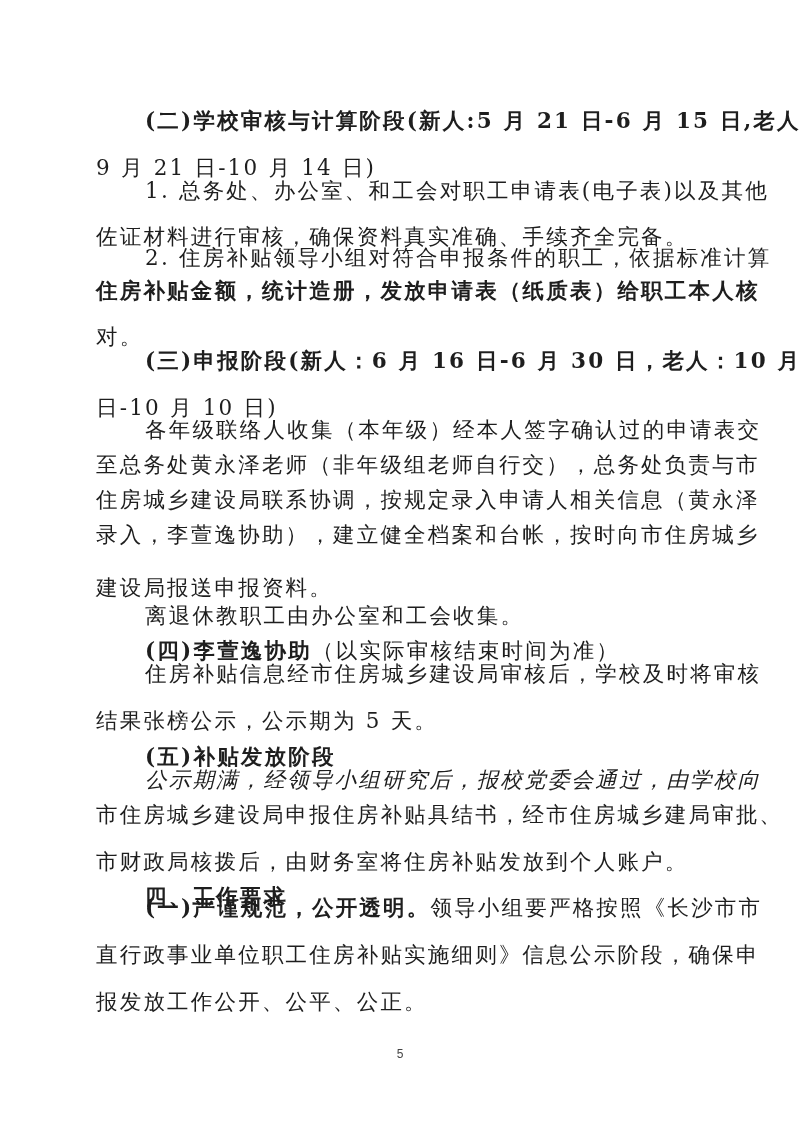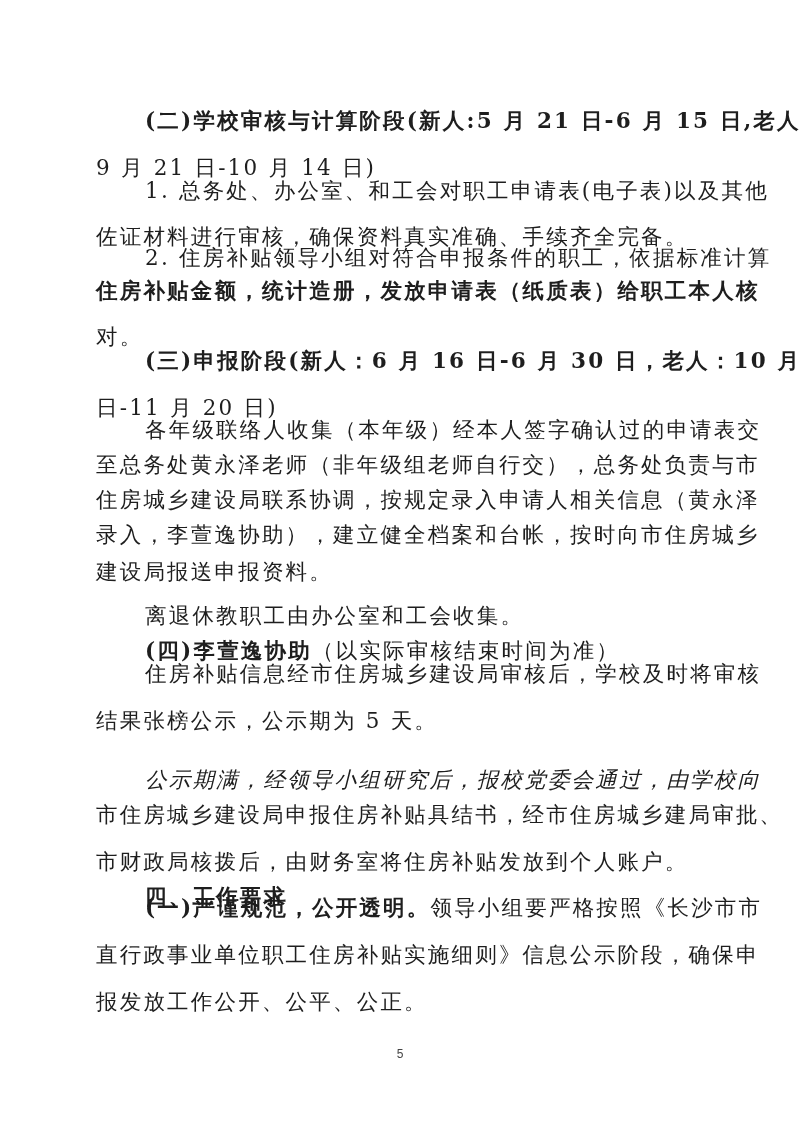--- a/index.html
+++ b/index.html
@@ -38,34 +38,35 @@
 
   <div class="line indent b" style="top:106px;">(二)学校审核与计算阶段(新人:5 月 21 日-6 月 15 日,老人:</div>
   <div class="line last" style="top:141px;">9 月 21 日-10 月 14 日)</div>
   <div class="line indent" style="top:176px;">1. 总务处、办公室、和工会对职工申请表(电子表)以及其他</div>
   <div class="line last" style="top:210px;">佐证材料进行审核，确保资料真实准确、手续齐全完备。</div>
   <div class="line indent" style="top:243px;">2. 住房补贴领导小组对符合申报条件的职工，依据标准计算</div>
   <div class="line" style="top:276px;font-weight:bold;">住房补贴金额，统计造册，发放申请表（纸质表）给职工本人核</div>
   <div class="line last" style="top:310px;">对。</div>
 
   <div class="line indent b" style="top:346px;">(三)申报阶段(新人：6 月 16 日-6 月 30 日，老人：10 月 15</div>
-  <div class="line last" style="top:381px;">日-11 月 20 日)</div>
+  <div class="line last" style="top:381px;">日-10 月 10 日)</div>
   <div class="line indent" style="top:415px;">各年级联络人收集（本年级）经本人签字确认过的申请表交</div>
   <div class="line" style="top:450px;">至总务处黄永泽老师（非年级组老师自行交），总务处负责与市</div>
   <div class="line" style="top:485px;">住房城乡建设局联系协调，按规定录入申请人相关信息（黄永泽</div>
   <div class="line" style="top:520px;">录入，李萱逸协助），建立健全档案和台帐，按时向市住房城乡</div>
-  <div class="line last" style="top:545px;">建设局报送申报资料。</div>
+  <div class="line last" style="top:561px;">建设局报送申报资料。</div>
   <div class="line indent last" style="top:589px;">离退休教职工由办公室和工会收集。</div>
 
   <div class="line indent last" style="top:624px;">
     <span class="b">(四)李萱逸协助</span><span>（以实际审核结束时间为准）</span>
   </div>
   <div class="line indent" style="top:659px;">住房补贴信息经市住房城乡建设局审核后，学校及时将审核</div>
   <div class="line last" style="top:694px;">结果张榜公示，公示期为 5 天。</div>
 
+  <div class="line indent b last" style="top:730px;">(五)补贴发放阶段</div>
   <div class="line indent" style="top:765px;font-style:italic;">公示期满，经领导小组研究后，报校党委会通过，由学校向</div>
   <div class="line" style="top:800px;">市住房城乡建设局申报住房补贴具结书，经市住房城乡建局审批、</div>
   <div class="line last" style="top:835px;">市财政局核拨后，由财务室将住房补贴发放到个人账户。</div>
 
   <div class="line indent b last" style="top:870px;">四、工作要求</div>
   <div class="line indent" style="top:893px;">
     <span class="b">(一)严谨规范，公开透明。</span><span>领导小组要严格按照《长沙市市</span>
   </div>
   <div class="line" style="top:940px;">直行政事业单位职工住房补贴实施细则》信息公示阶段，确保申</div>
   <div class="line last" style="top:975px;">报发放工作公开、公平、公正。</div>

